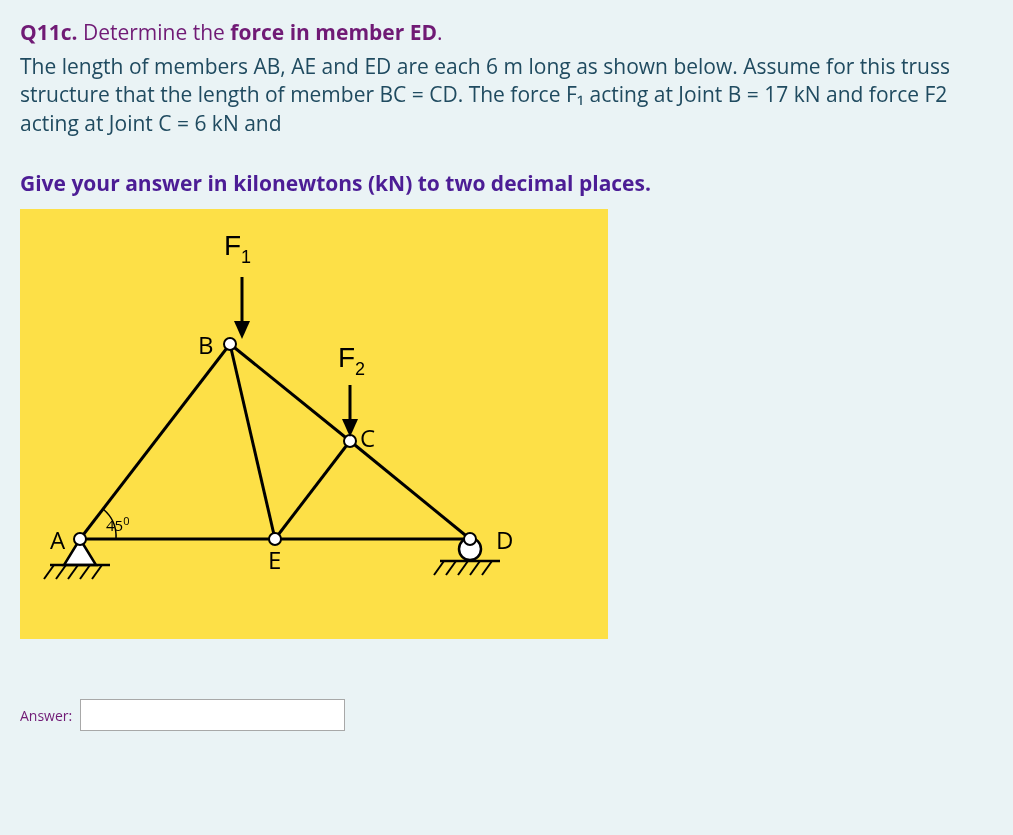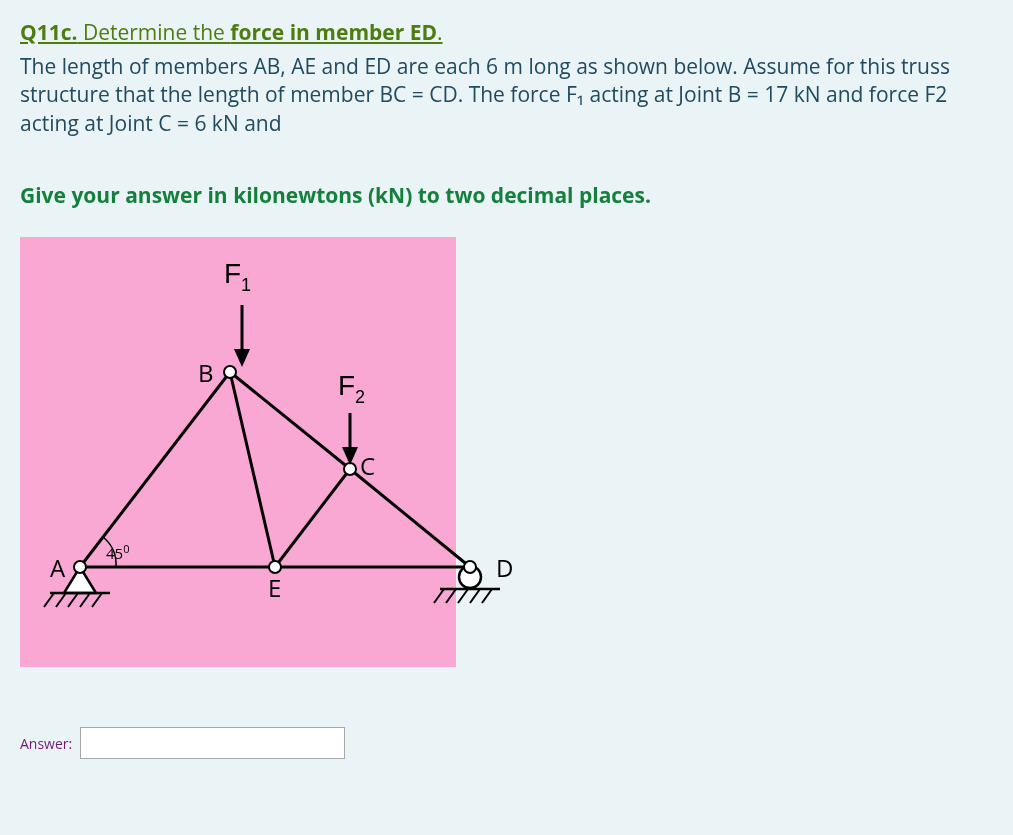--- a/index.html
+++ b/index.html
@@ -6,43 +6,42 @@
   body {
     background: #eaf3f5;
     font-family: "Segoe UI", "Open Sans", Arial, sans-serif;
     color: #3a3a3a;
     padding: 18px 20px;
     width: 1013px;
     min-height: 835px;
   }
   .q-heading {
     font-size: 21px;
-    color: #4d7c0f;
+    color: #701a75;
     margin-bottom: 6px;
     font-weight: 400;
-    text-decoration: underline;
   }
   .q-heading .qnum { font-weight: 700; }
   .q-heading .bold { font-weight: 700; }
   .q-body {
     font-size: 21px;
     color: #204b60;
     line-height: 1.35;
-    margin-bottom: 44px;
+    margin-bottom: 32px;
   }
   .instruction {
     font-size: 21px;
     font-weight: 700;
-    color: #15803d;
-    margin-bottom: 28px;
+    color: #4c1d95;
+    margin-bottom: 12px;
   }
   .figure-box {
-    width: 436px;
+    width: 588px;
     height: 430px;
-    background: #f9a8d4;
+    background: #fde047;
     position: relative;
     margin-bottom: 60px;
   }
   .figure-box svg { display: block; }
   .flabel {
     font-family: "Segoe UI", Arial, sans-serif;
     font-size: 28px;
     fill: #000;
   }
   .flabel .sub2 { font-size: 18px; }

